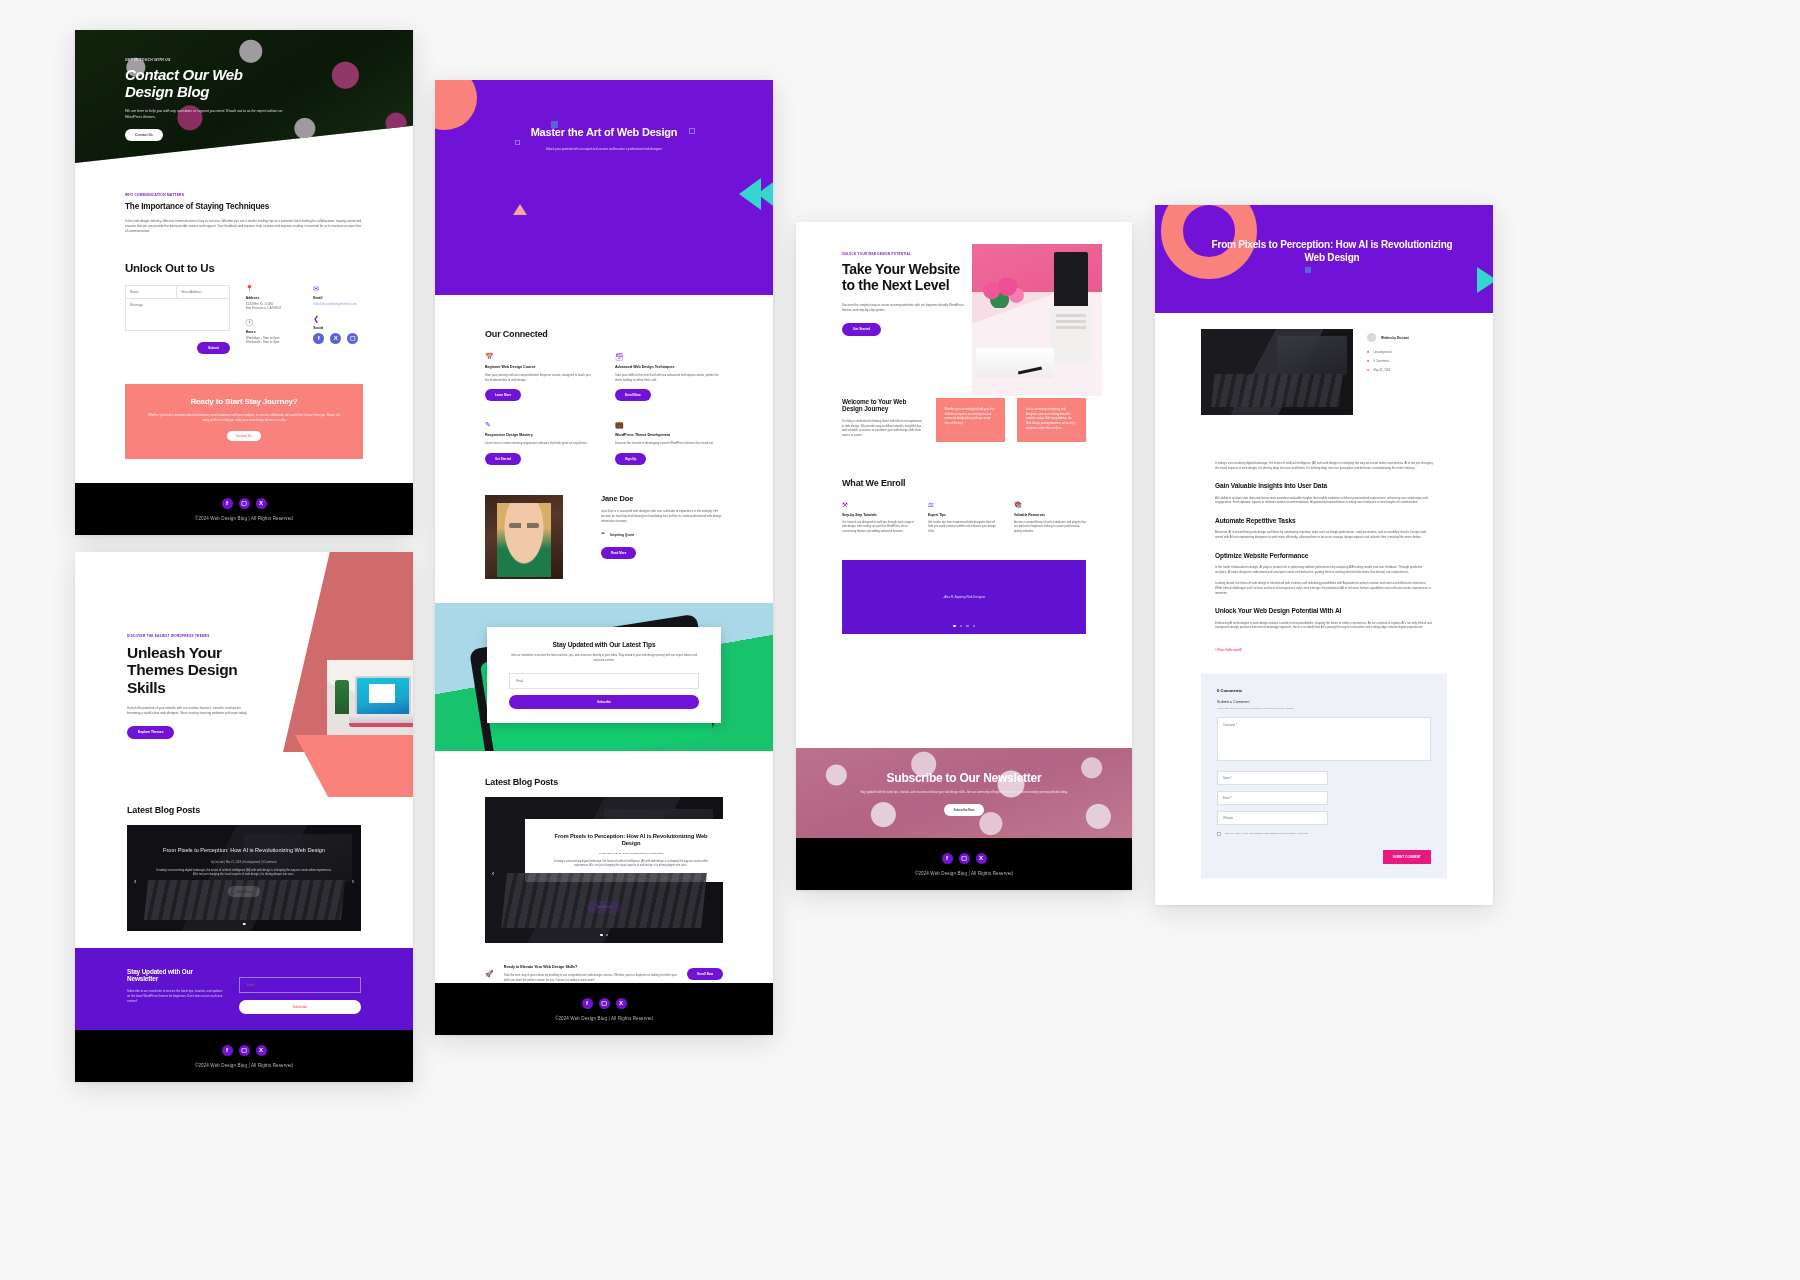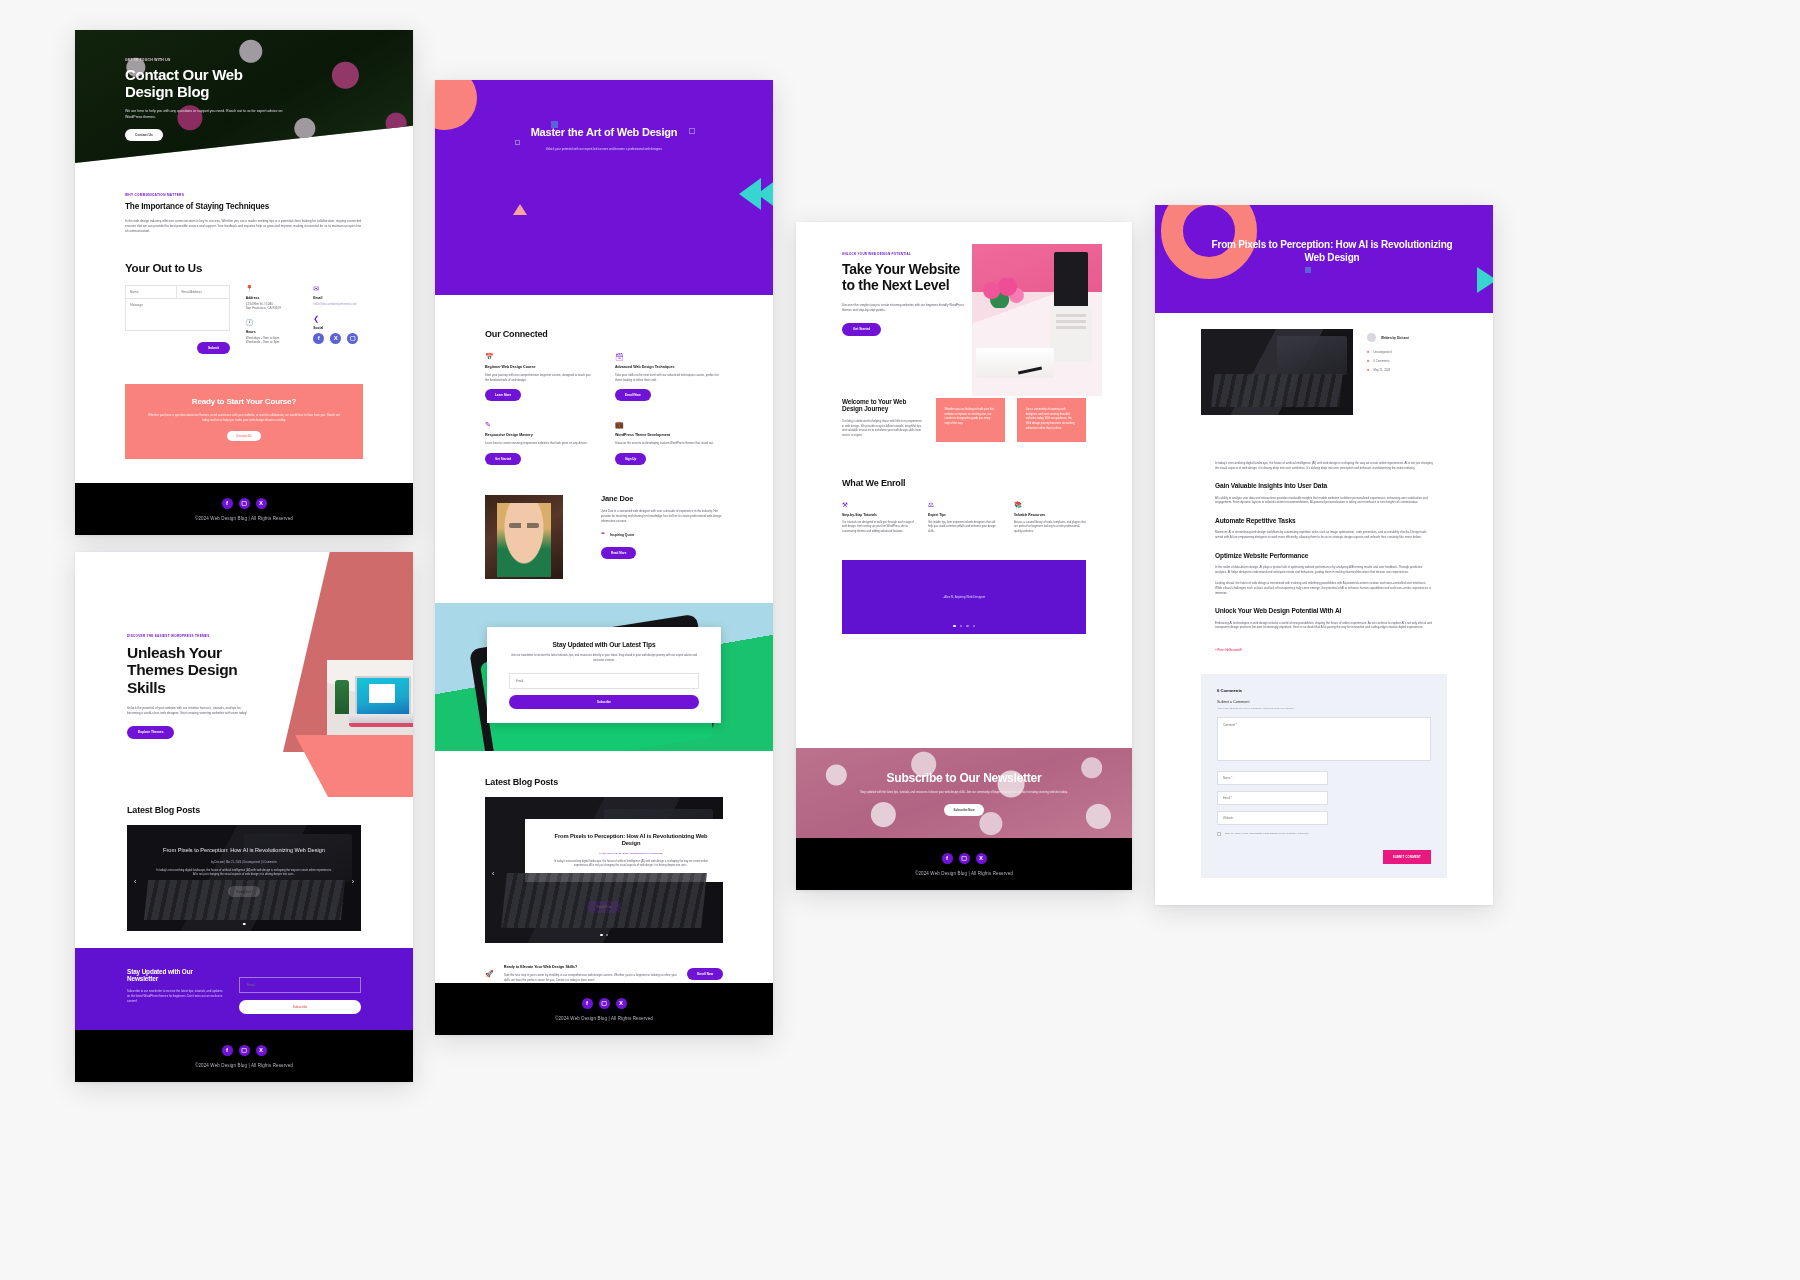--- a/index.html
+++ b/index.html
@@ -45,21 +45,21 @@
       radial-gradient(circle at 18% 28%, #f2e9f0 0 9px, rgba(242,233,240,0) 10px),
       radial-gradient(circle at 18% 28%, #e8b207 0 3px, rgba(0,0,0,0) 4px),
       radial-gradient(circle at 52% 16%, #efe6ee 0 11px, rgba(0,0,0,0) 12px),
       radial-gradient(circle at 52% 16%, #e8b207 0 4px, rgba(0,0,0,0) 5px),
       radial-gradient(circle at 80% 34%, #d94f9a 0 13px, rgba(0,0,0,0) 14px),
       radial-gradient(circle at 80% 34%, #e8b207 0 4px, rgba(0,0,0,0) 5px),
       radial-gradient(circle at 34% 66%, #cf3f8d 0 12px, rgba(0,0,0,0) 13px),
       radial-gradient(circle at 68% 74%, #eee3ec 0 10px, rgba(0,0,0,0) 11px),
       radial-gradient(circle at 68% 74%, #e8b207 0 3px, rgba(0,0,0,0) 4px),
       radial-gradient(circle at 95% 70%, #d2459a 0 10px, rgba(0,0,0,0) 11px),
-      linear-gradient(150deg, #17300f, #0c1f09 55%, #20401a);
+      linear-gradient(150deg, #17300f, #0c1f09 55%, #20401a); font-style: italic;
   }
   .daisy-pink { background:
       radial-gradient(circle at 12% 30%, #fff 0 10px, rgba(255,255,255,0) 11px),
       radial-gradient(circle at 12% 30%, #e9a90b 0 3.5px, rgba(0,0,0,0) 4.5px),
       radial-gradient(circle at 38% 18%, #fdf7fa 0 12px, rgba(0,0,0,0) 13px),
       radial-gradient(circle at 38% 18%, #e9a90b 0 4px, rgba(0,0,0,0) 5px),
       radial-gradient(circle at 64% 40%, #fff 0 13px, rgba(0,0,0,0) 14px),
       radial-gradient(circle at 64% 40%, #e9a90b 0 4.5px, rgba(0,0,0,0) 5.5px),
       radial-gradient(circle at 88% 22%, #fbf2f7 0 10px, rgba(0,0,0,0) 11px),
       radial-gradient(circle at 26% 74%, #fff 0 12px, rgba(0,0,0,0) 13px),
@@ -121,21 +121,21 @@
       </div>
     </div>
 
     <div style="padding:30px 50px 0 50px;">
       <div class="eyebrow" style="font-size:3.2px; color:#7013d6; margin-bottom:5px;">WHY COMMUNICATION MATTERS</div>
       <div class="hdg" style="font-size:8.2px; color:#111;">The Importance of Staying Techniques</div>
       <div class="body-txt" style="font-size:3.1px; margin-top:8px;">In the web design industry, effective communication is key to success. Whether you are a reader seeking tips or a potential client looking for collaboration, staying connected ensures that we can provide the best possible service and support. Your feedback and inquiries help us grow and improve, making it essential for us to maintain an open line of communication.</div>
     </div>
 
     <div style="padding:28px 50px 0 50px;">
-      <div class="hdg" style="font-size:11.5px; color:#111;">Your Out to Us</div>
+      <div class="hdg" style="font-size:11.5px; color:#111;">Unlock Out to Us</div>
 
       <div style="display:flex; gap:16px; margin-top:10px;">
 
         <div style="width:118px;">
           <div style="display:flex; gap:0;">
             <input style="width: 50%; font-size: 3.2px; padding: 4px; border: 1px solid rgb(226, 226, 232); background: rgb(255, 255, 255); color: rgb(85, 85, 85); font-family: inherit;" placeholder="Name">
             <input style="width: 50%; font-size: 3.2px; padding: 4px; border-top: 1px solid rgb(226, 226, 232); border-right: 1px solid rgb(226, 226, 232); border-bottom: 1px solid rgb(226, 226, 232); border-image: initial; border-left: none; background: rgb(255, 255, 255); color: rgb(85, 85, 85); font-family: inherit;" placeholder="Email Address">
           </div>
           <textarea style="width: 100%; height: 32px; font-size: 3.2px; padding: 4px; border-right: 1px solid rgb(226, 226, 232); border-bottom: 1px solid rgb(226, 226, 232); border-left: 1px solid rgb(226, 226, 232); border-image: initial; border-top: none; resize: none; background: rgb(255, 255, 255); color: rgb(85, 85, 85); font-family: inherit;" placeholder="Message"></textarea>
           <div style="text-align:right; margin-top:5px;">
@@ -165,21 +165,21 @@
           <div class="socials" style="margin-top:3px;">
             <div class="soc" style="background:#5b63d6;">f</div>
             <div class="soc" style="background:#5b63d6;">X</div>
             <div class="soc" style="background:#5b63d6;">▢</div>
           </div>
         </div>
       </div>
     </div>
 
     <div style="margin:26px 50px 0 50px; background:#f9827c; padding:14px 22px; text-align:center;">
-      <div class="hdg" style="font-size:8px; color:#fff;">Ready to Start Your Course?</div>
+      <div class="hdg" style="font-size:8px; color:#fff;">Ready to Start Stay Journey?</div>
       <div style="font-size:2.9px; color:#fff; opacity:.92; line-height:1.7; margin-top:6px;">Whether you have a question about our themes, need assistance with your website, or want to collaborate, we would love to hear from you. Reach out today and let us help you make your web design dreams a reality.</div>
       <div class="btn btn-white" style="font-size:3px; padding:3px 9px; margin-top:8px; color:#f9827c;">Contact Us</div>
     </div>
 
     <div class="footer-dark" style="position:absolute; bottom:0; left:0; right:0; height:52px;">
       <div class="socials">
         <div class="soc">f</div>
         <div class="soc">▢</div>
         <div class="soc">X</div>
       </div>

